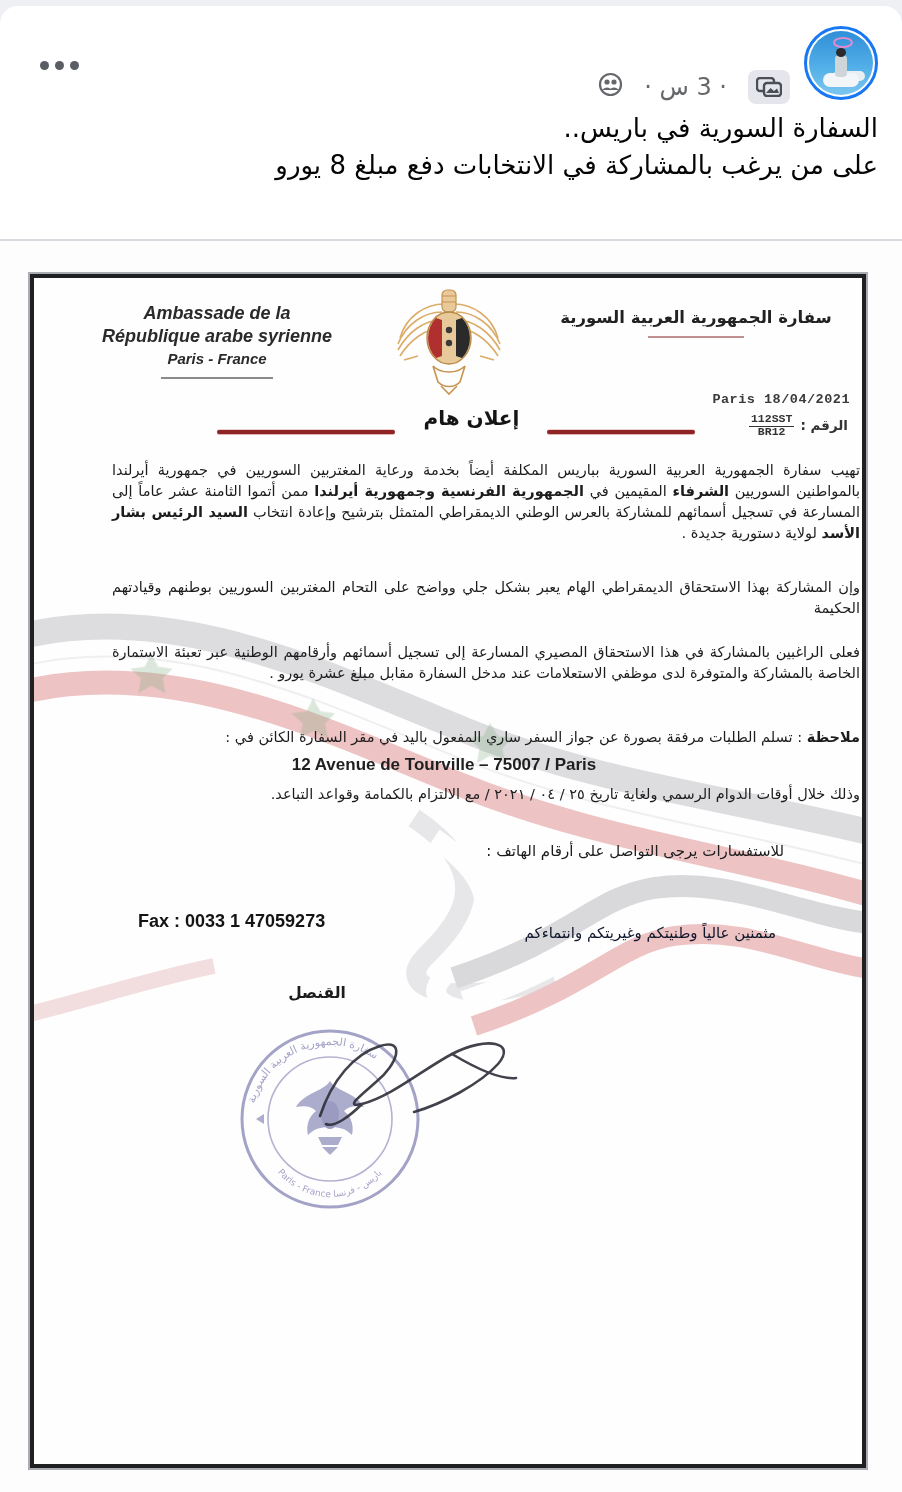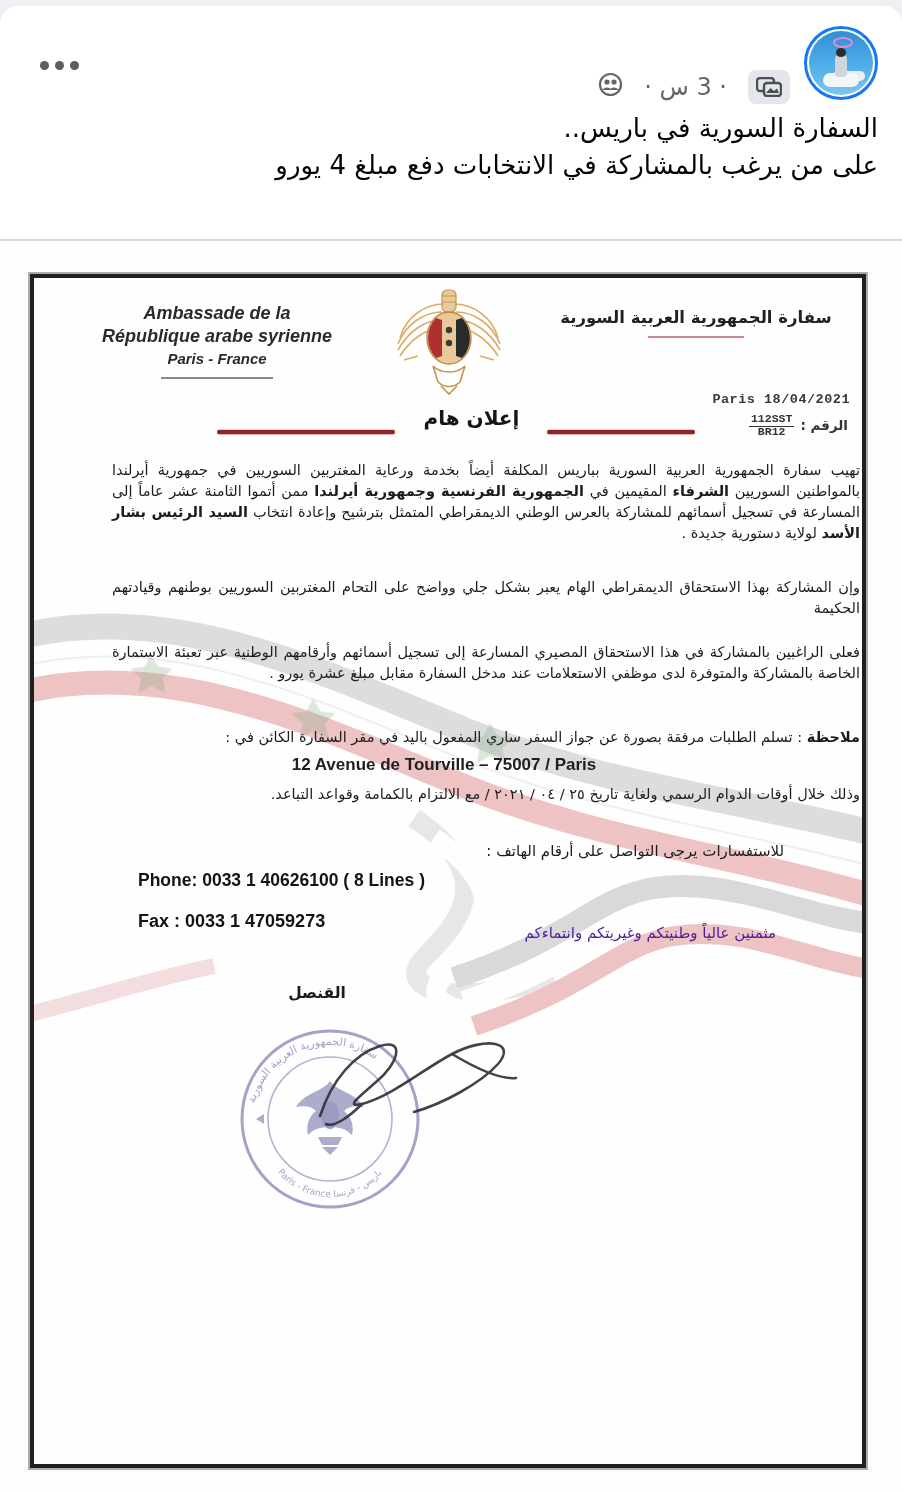--- a/index.html
+++ b/index.html
@@ -75,21 +75,21 @@
   .address{position:absolute;left:110px;top:477px;width:600px;text-align:center;direction:ltr;
        font-family:"Liberation Sans",sans-serif;font-size:17px;font-weight:700;color:#1f1f1f;}
   .deadline{top:506px;text-align:right;}
   .contact{position:absolute;right:78px;top:564px;direction:rtl;font-family:"DejaVu Sans",sans-serif;
        font-size:15px;color:#1c1c1c;}
   .phone{position:absolute;left:104px;top:592px;direction:ltr;font-family:"Liberation Sans",sans-serif;
        font-size:17.5px;font-weight:600;color:#141414;}
   .fax{position:absolute;left:104px;top:633px;direction:ltr;font-family:"Liberation Sans",sans-serif;
        font-size:18px;font-weight:600;color:#141414;}
   .closing{position:absolute;right:86px;top:646px;direction:rtl;font-family:"DejaVu Sans",sans-serif;
-       font-size:15px;color:#4c1d95;margin-left:48px;}
+       font-size:15px;color:#0f172a;margin-left:48px;}
   .consul{position:absolute;left:228px;top:706px;width:110px;text-align:center;direction:rtl;
        font-family:"DejaVu Sans",sans-serif;font-size:15.5px;font-weight:700;color:#1c1c1c;}
   .stamp{position:absolute;left:188px;top:733px;}
   .signature{position:absolute;left:268px;top:742px;}
 </style>
 </head>
 <body>
 
 <div class="screen">
   <div class="card">
@@ -122,21 +122,21 @@
       </span>
     </div>
     <div class="more">
       <i></i>
         <i></i>
         <i></i>
     </div>
 
     <div class="post-text">
       <div>السفارة السورية في باريس..</div>
-      <div>على من يرغب بالمشاركة في الانتخابات دفع مبلغ 4 يورو</div>
+      <div>على من يرغب بالمشاركة في الانتخابات دفع مبلغ 8 يورو</div>
     </div>
 
     <div class="separator"></div>
 
     <div class="doc-wrap">
       <div class="doc">
 
         <svg class="wm" width="828" height="1186" viewBox="0 0 828 1186">
           <g opacity="0.33">
             <path d="M-20 360 C 140 318, 300 400, 430 452 C 570 508, 700 520, 860 560" fill="none" stroke="#9a9aa0" stroke-width="26"></path>
@@ -213,21 +213,20 @@
 
           <div class="para p2">وإن المشاركة بهذا الاستحقاق الديمقراطي الهام يعبر بشكل جلي وواضح على التحام المغتربين السوريين بوطنهم وقيادتهم الحكيمة</div>
           <div class="para p3">فعلى الراغبين بالمشاركة في هذا الاستحقاق المصيري المسارعة إلى تسجيل أسمائهم وأرقامهم الوطنية عبر تعبئة الاستمارة الخاصة بالمشاركة والمتوفرة لدى موظفي الاستعلامات عند مدخل السفارة مقابل مبلغ عشرة يورو .</div>
 
           <div class="para note"><b>ملاحظة</b><span> : تسلم الطلبات مرفقة بصورة عن جواز السفر ساري المفعول باليد في مقر السفارة الكائن في :</span></div>
 
           <div class="address">12 Avenue de Tourville – 75007 / Paris</div>
           <div class="para deadline">وذلك خلال أوقات الدوام الرسمي  ولغاية تاريخ ٢٥ / ٠٤ / ٢٠٢١ / مع الالتزام بالكمامة وقواعد التباعد.</div>
 
           <div class="contact">للاستفسارات يرجى التواصل على أرقام الهاتف :</div>
-          <div class="phone">Phone: 0033 1 40626100 ( 8 Lines )</div>
           <div class="fax">Fax    : 0033 1 47059273</div>
           <div class="closing">مثمنين عالياً وطنيتكم وغيريتكم وانتماءكم</div>
 
           <div class="consul">القنصل</div>
 
           <svg class="stamp" width="215" height="215" viewBox="0 0 215 215">
             <defs>
               <path id="arcTop" d="M 30 112 A 78 78 0 0 1 186 112"></path>
               <path id="arcBot" d="M 40 118 A 68 68 0 0 0 176 118"></path>
             </defs>

